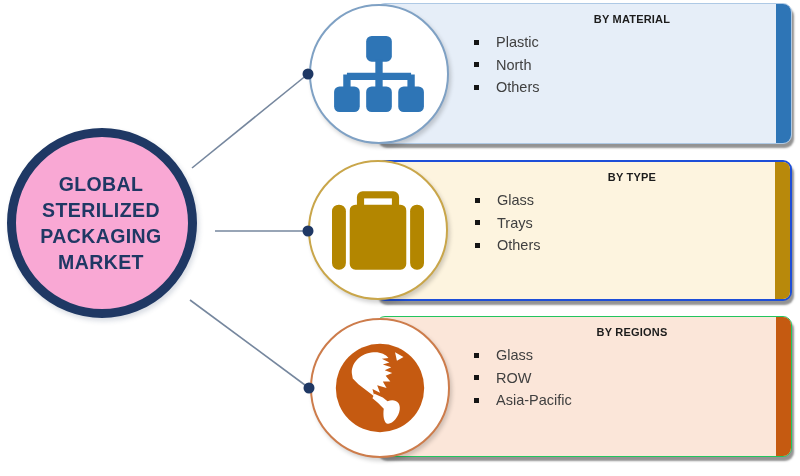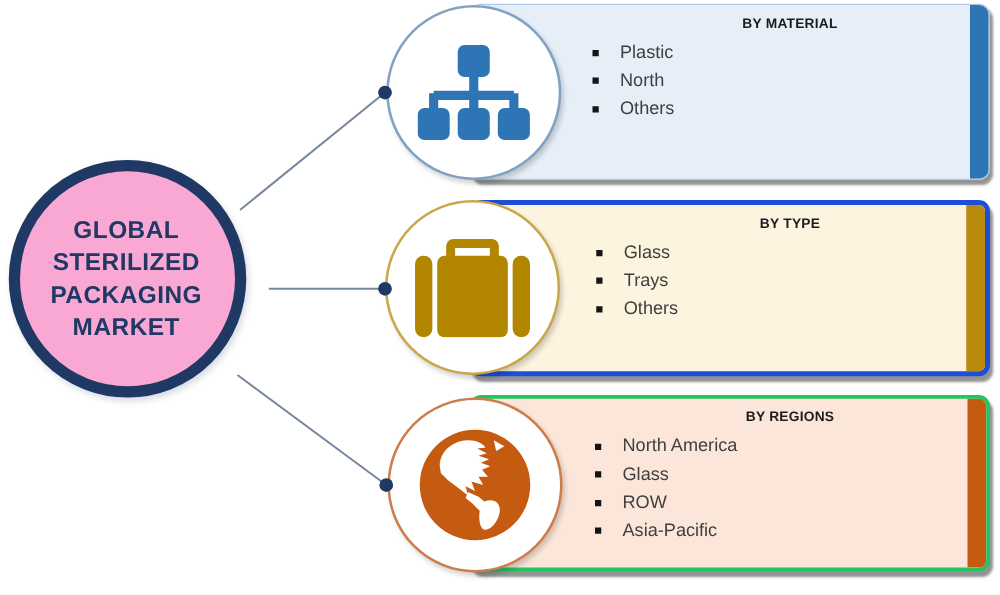--- a/index.html
+++ b/index.html
@@ -86,23 +86,23 @@
   }
   .bullet {
     width: 5px; height: 5px;
     background: #151515;
     margin-right: 17px;
     flex: none;
   }
 
   .p-material { top: 3px;   background: #e6eef8; border: 1px solid #aec9e5; }
   .p-material .bar { background: #2e75b6; }
-  .p-type     { top: 160px; background: #fdf4df; border: 4px solid #1d4ed8; }
+  .p-type     { top: 160px; background: #fdf4df; border: 2px solid #1d4ed8; }
   .p-type .bar { background: #b8890b; }
-  .p-regions  { top: 316px; background: #fbe6d9; border: 3px solid #22c55e; }
+  .p-regions  { top: 316px; background: #fbe6d9; border: 1px solid #22c55e; }
   .p-regions .bar { background: #c55a11; }
 
   
   .icon-circle {
     position: absolute;
     width: 140px; height: 140px;
     border-radius: 50%;
     background: #ffffff;
     display: flex;
     align-items: center;
@@ -158,24 +158,20 @@
           <span class="bullet"></span>
           <span>Others</span>
         </li>
     </ul>
   </section>
 
   <section class="panel p-regions">
     <div class="bar"></div>
     <h2>BY REGIONS</h2>
     <ul>
-      <li>
-          <span class="bullet"></span>
-          <span>North America</span>
-        </li>
       <li>
           <span class="bullet"></span>
           <span>Glass</span>
         </li>
       <li>
           <span class="bullet"></span>
           <span>ROW</span>
         </li>
       <li>
           <span class="bullet"></span>

